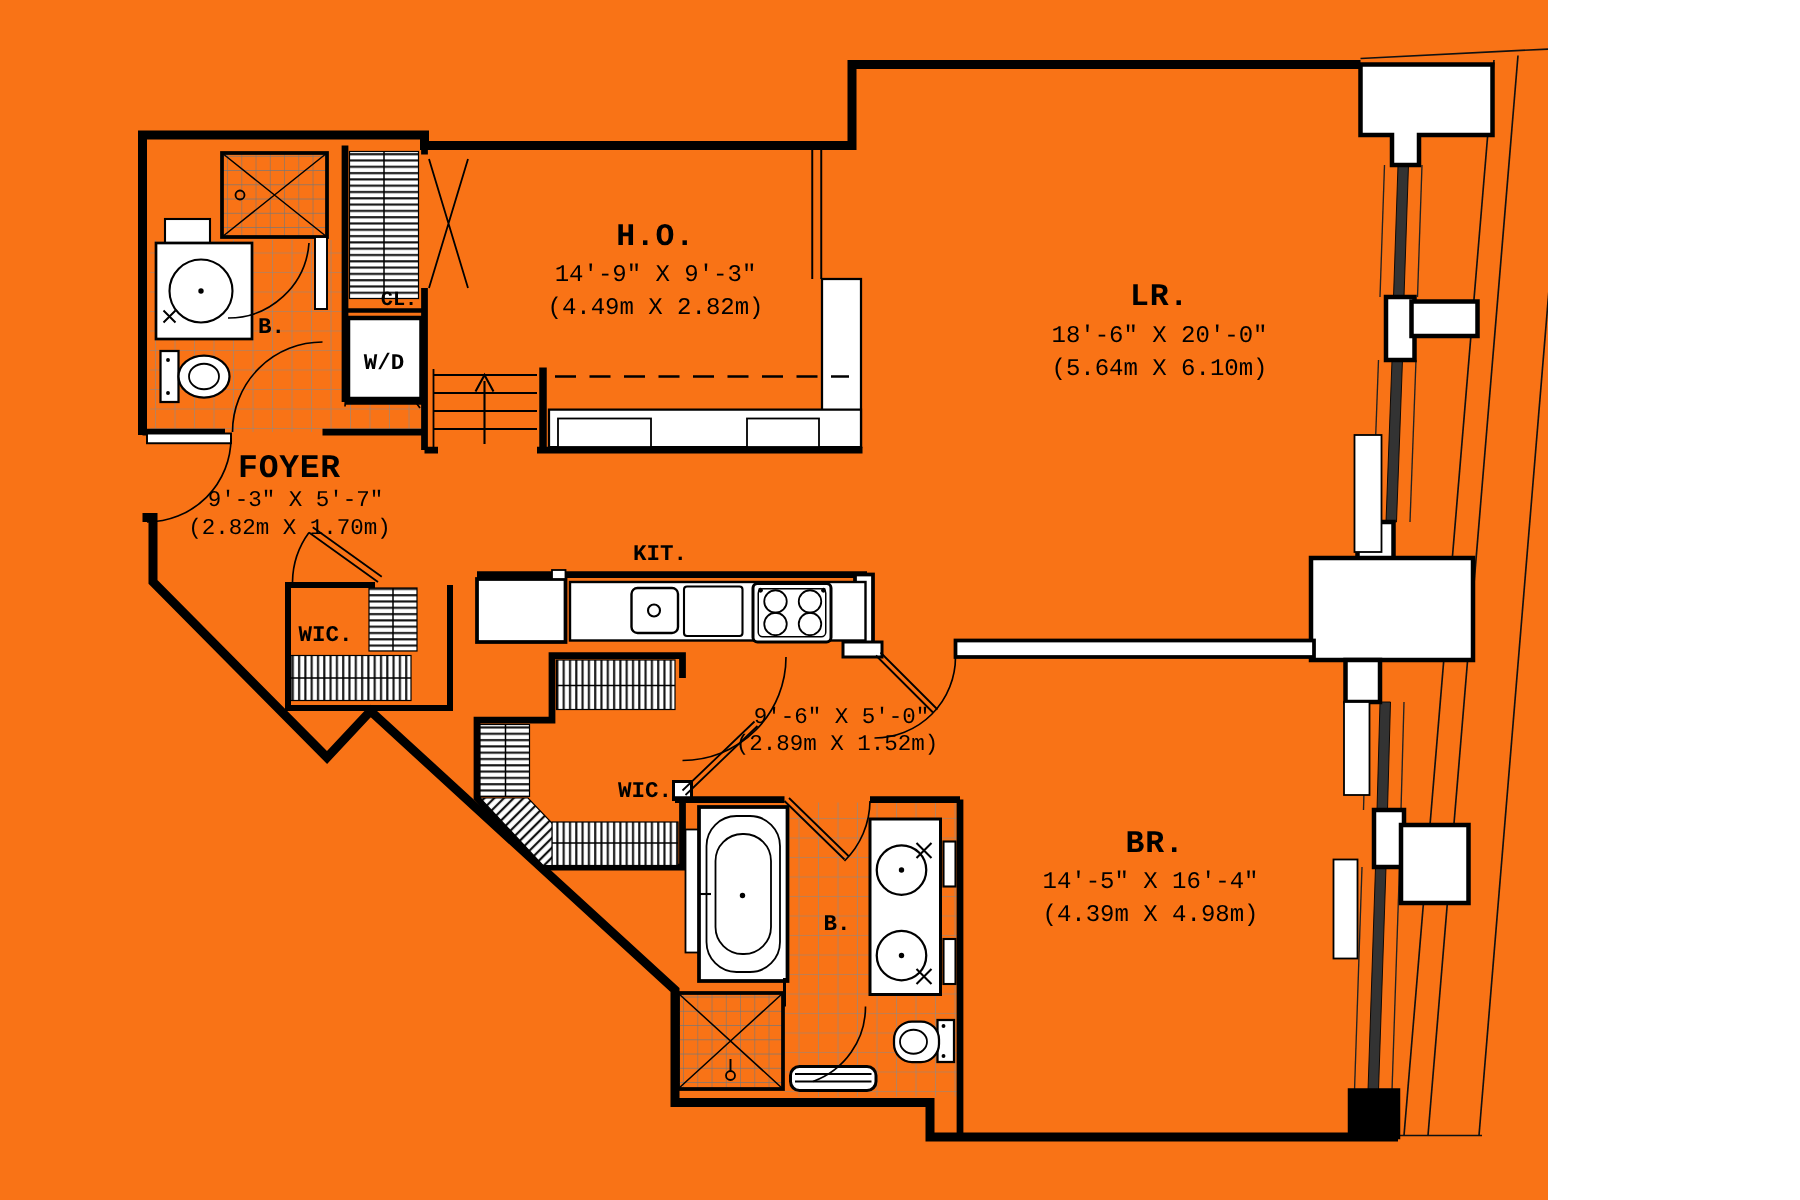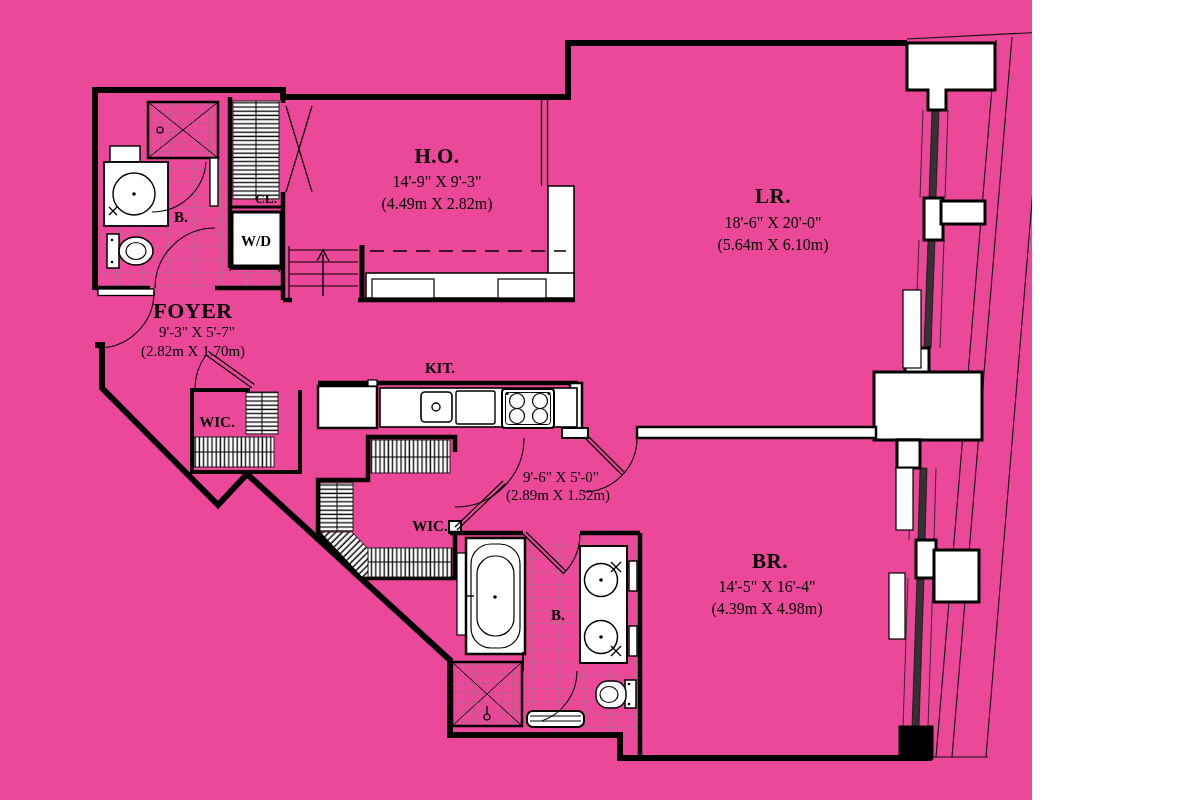--- a/index.html
+++ b/index.html
@@ -1,17 +1,17 @@
 <!DOCTYPE html>
 <html><head>
 <meta charset="utf-8">
 <style>
   html,body{margin:0;padding:0;background:#ffffff;}
-  .page{width:1032px;height:800px;position:relative;background:#ec4899;overflow:hidden;
-        font-family:Liberation Serif, serif;}
+  .page{width:1032px;height:800px;position:relative;background:#f97316;overflow:hidden;
+        font-family:Liberation Mono, monospace;}
   svg{position:absolute;left:0;top:0;}
   text{fill:#000;}
   .room-name{font-size:21px;font-weight:bold;letter-spacing:.5px;}
   .room-name-lg{font-size:22px;font-weight:bold;letter-spacing:.5px;}
   .room-dims{font-size:16px;}
   .room-dims-sm{font-size:15px;}
   .small-label{font-size:15px;font-weight:bold;}
   .tiny-label{font-size:13.5px;font-weight:bold;}
 </style>
 </head>

